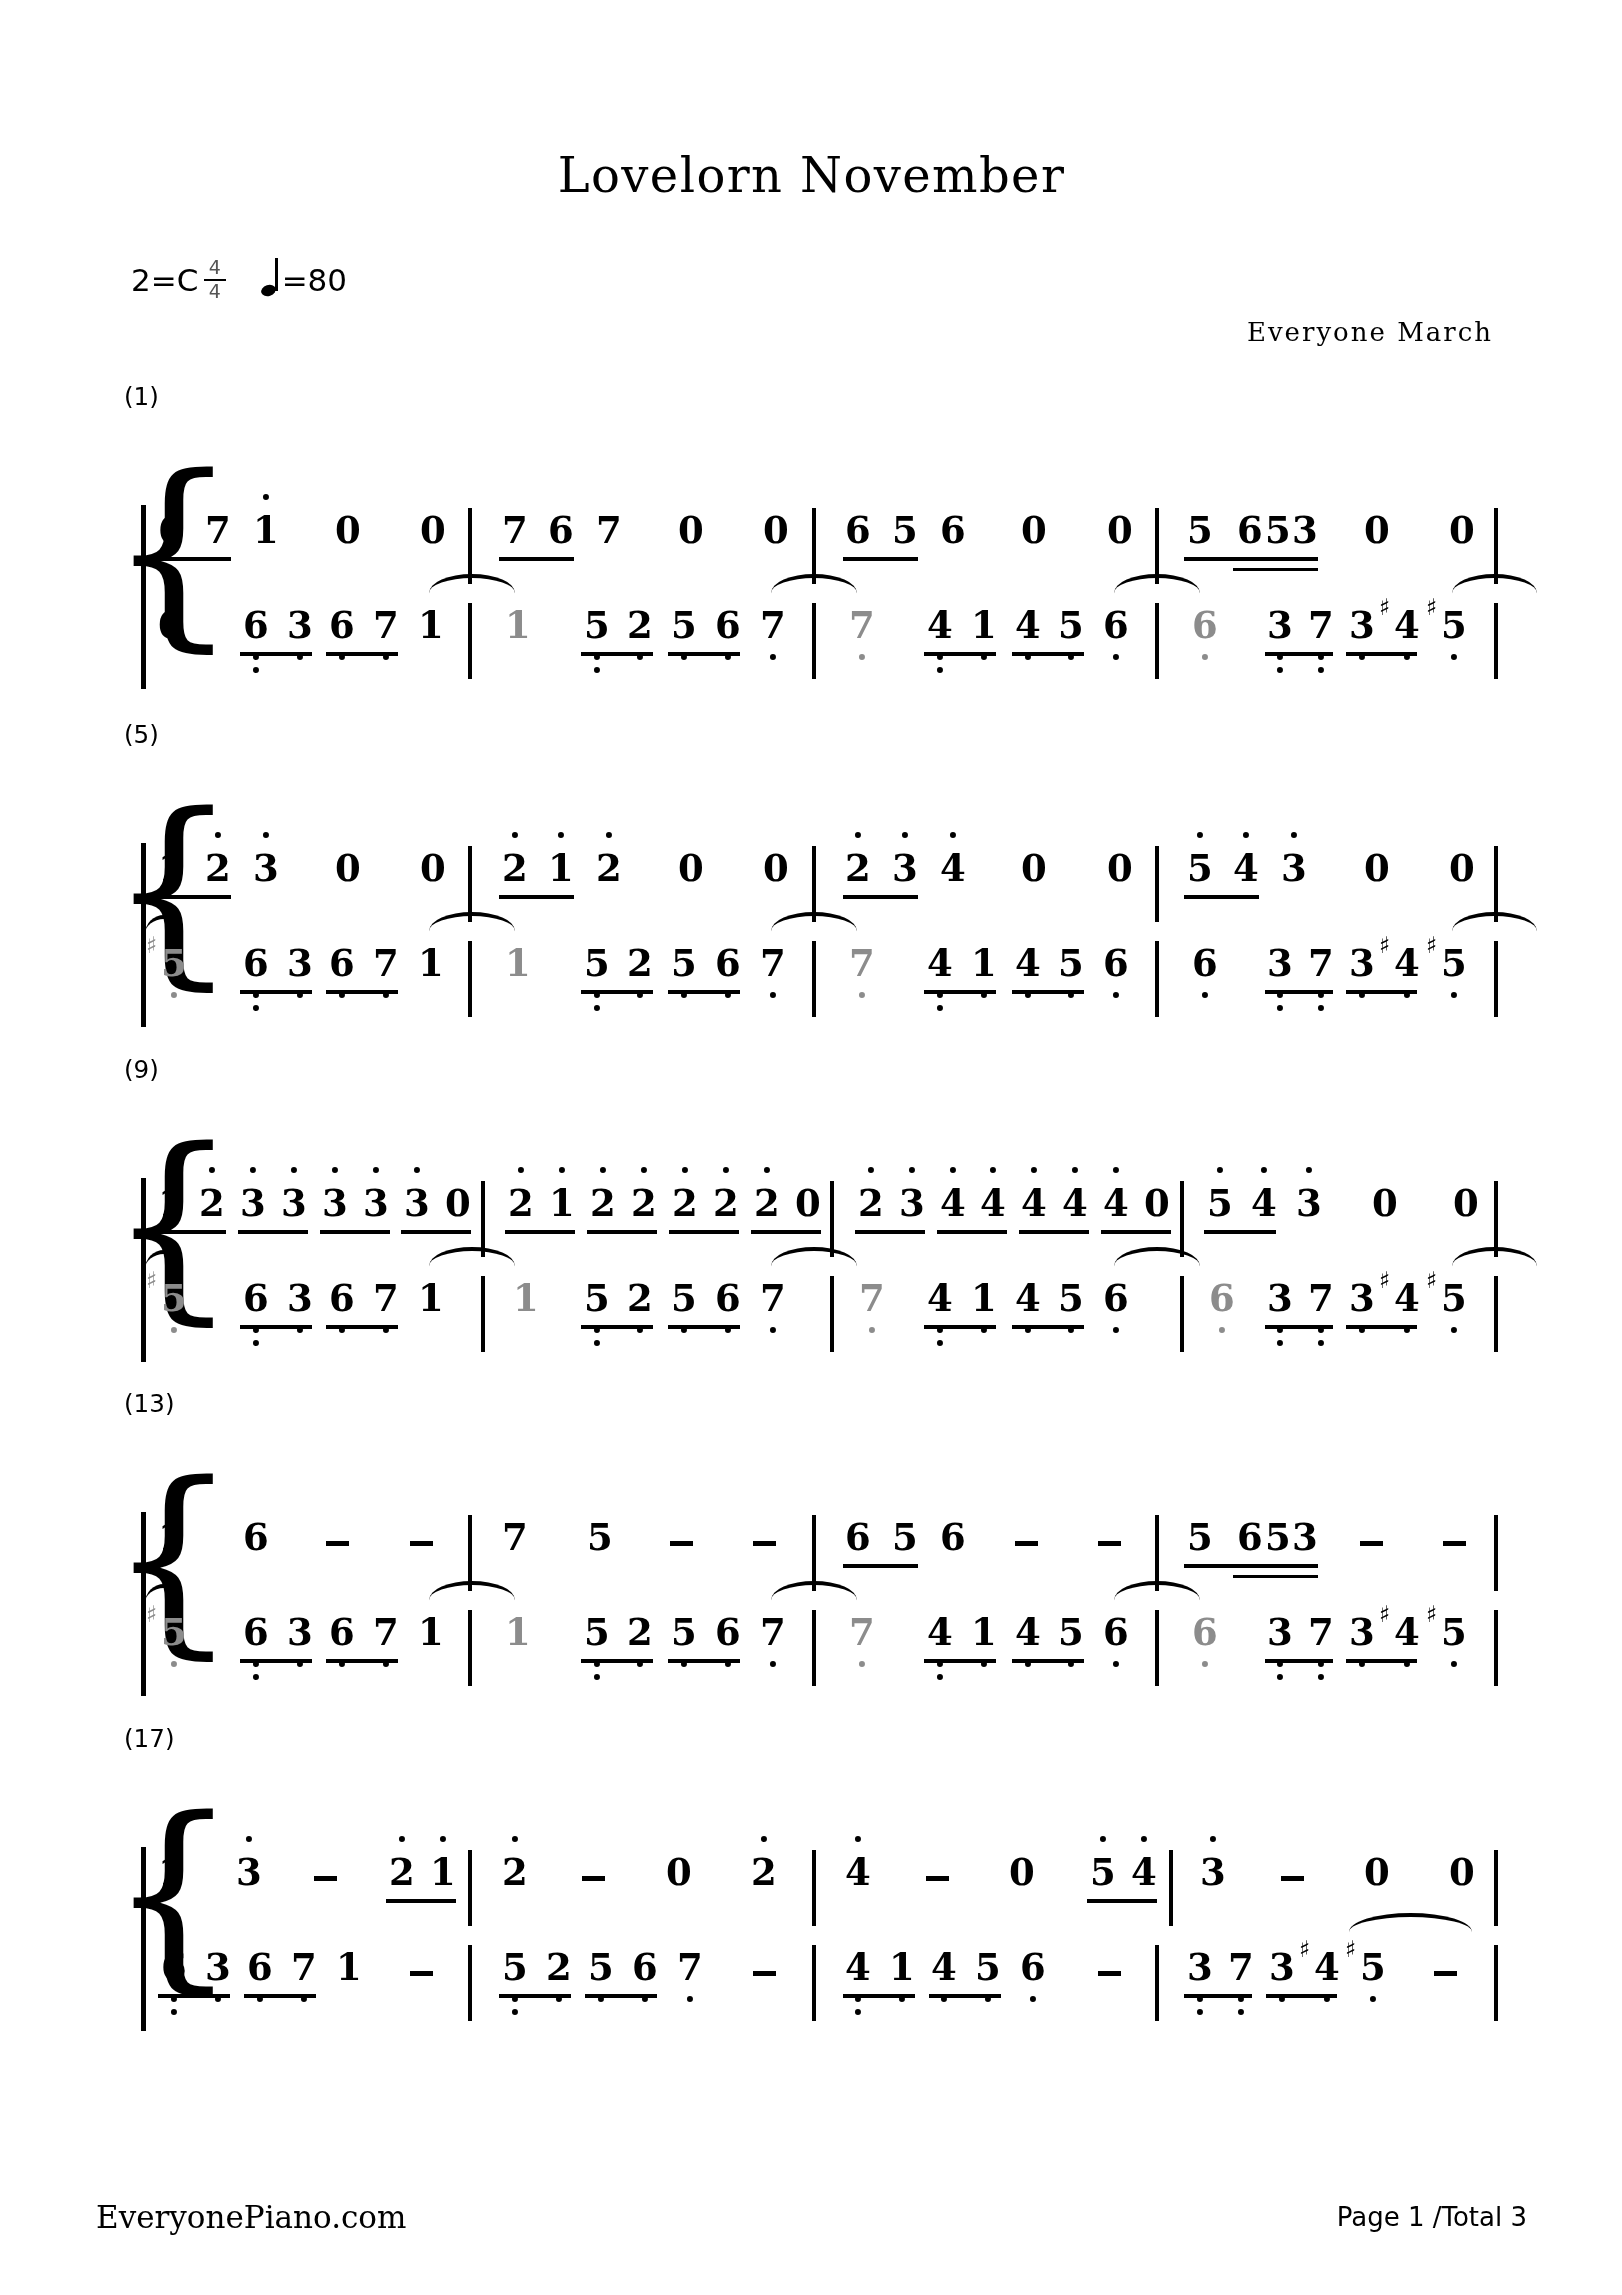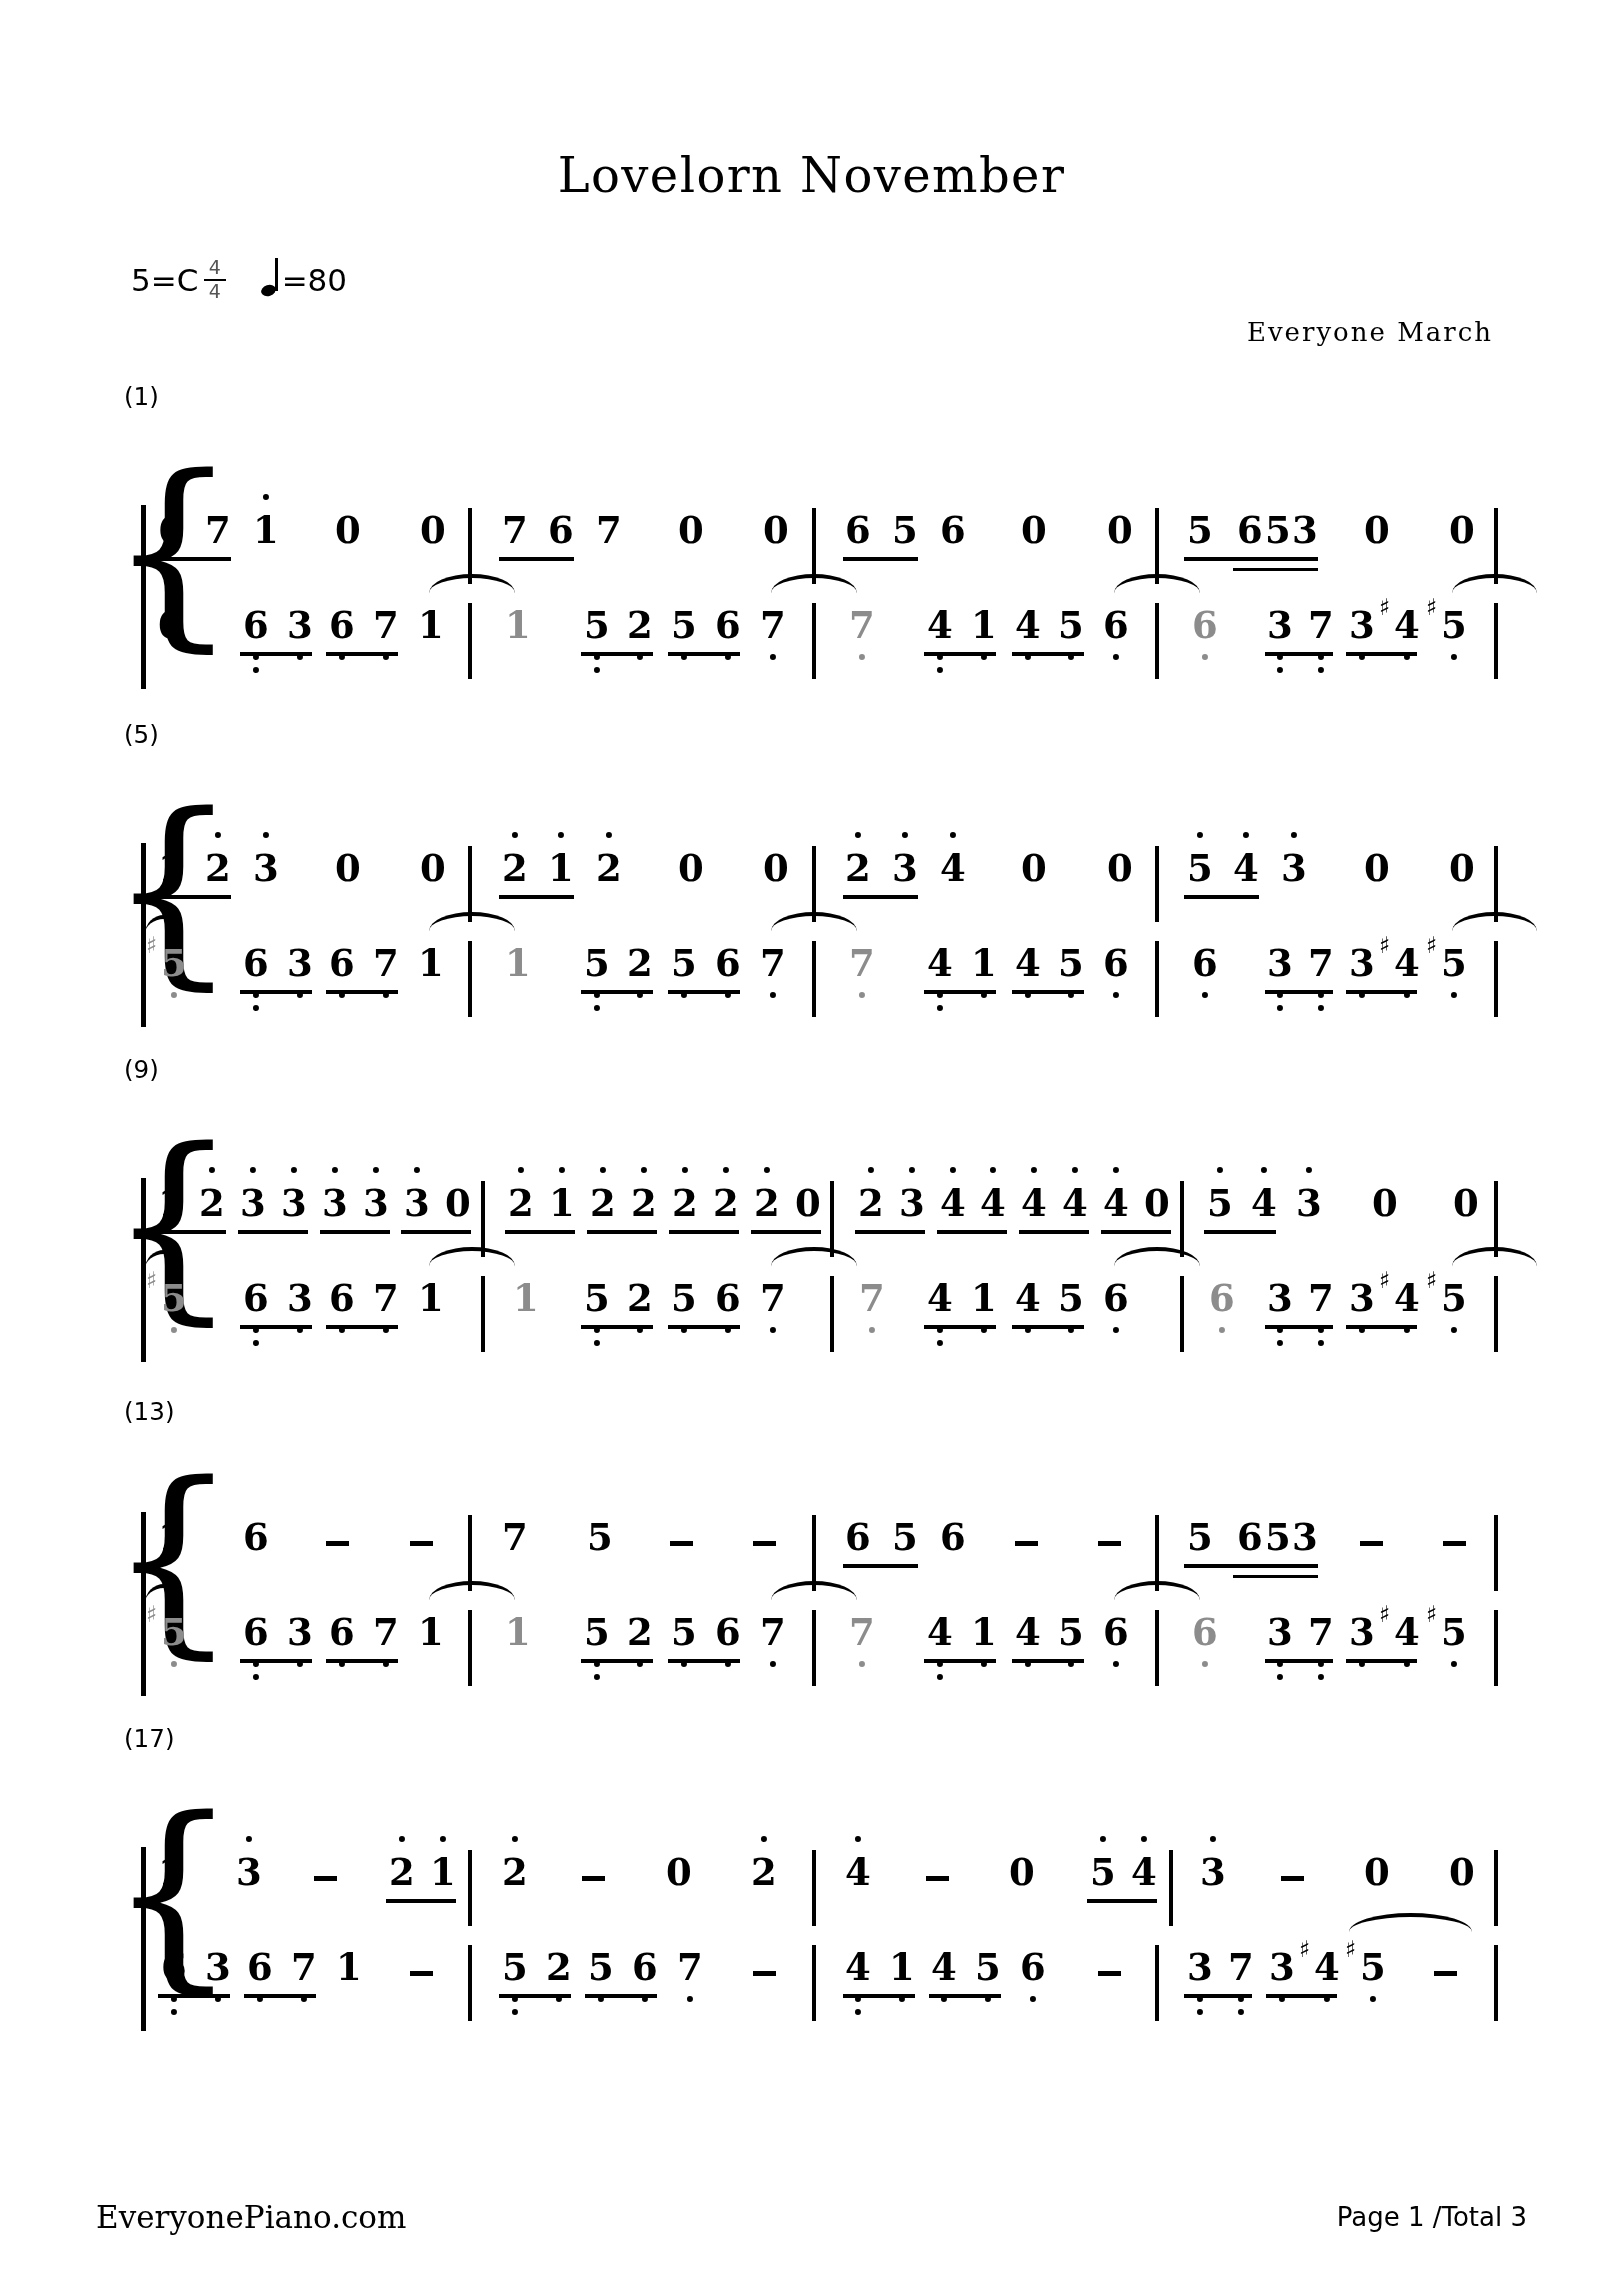--- a/index.html
+++ b/index.html
@@ -89,21 +89,21 @@
          font-family:"DejaVu Sans",sans-serif;}
 </style>
 </head>
 <body>
 
 <div class="page">
 
   <div class="title">Lovelorn November</div>
 
   <div class="keyline">
-    <span>5=C</span>
+    <span>2=C</span>
     <span class="frac">
       <span>4</span>
       <span class="bar"></span>
       <span>4</span>
     </span>
     <span class="tempo">
       <span class="qnote"></span>
       <span>=80</span>
     </span>
   </div>
@@ -385,21 +385,21 @@
       <div class="n" style="left:1349px;top:0;">3<span class="dotdn"></span></div>
       <div class="n" style="left:1394px;top:0;"><span class="sharp">♯</span>4<span class="dotdn"></span></div>
       <div class="beam" style="left:1346px;top:45px;width:71px;"></div>
       <div class="n" style="left:1441px;top:0;"><span class="sharp">♯</span>5<span class="dotdn"></span></div>
       <div class="tie" style="left:1452px;top:-33px;width:85px;"></div>
       <div class="bl" style="left:1494px;top:-4.1px;height:76px;"></div>
     </div>
   </div>
 
   <div class="system" style="top:1389px;">
-    <div class="sysnum" style="left:124px;top:8px;">(13)</div>
+    <div class="sysnum" style="left:124px;top:0px;">(13)</div>
     <div class="brace" style="left:108px;top:116px;">{</div>
     <div class="lbar" style="left:141px;top:123px;height:184px;"></div>
 
     <div class="staffrow" style="top:130px;">
       <div class="n" style="left:158px;top:0;">1<span class="dotup"></span></div>
       <div class="n" style="left:243px;top:0;">6</div>
       <div class="dash" style="left:326px;top:22px;"></div>
       <div class="dash" style="left:410px;top:22px;"></div>
       <div class="bl" style="left:468px;top:-4.1px;height:76px;"></div>
 

